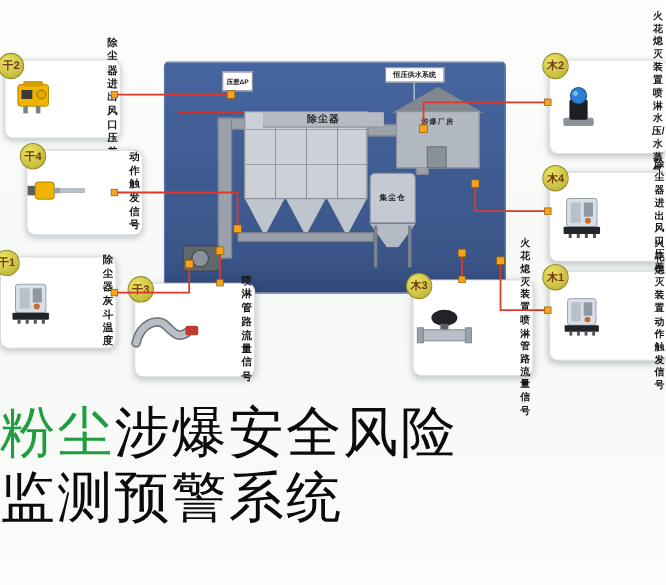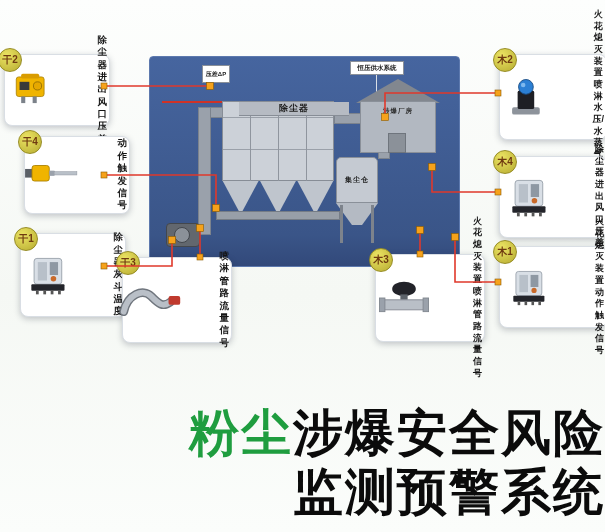--- a/index.html
+++ b/index.html
@@ -57,22 +57,22 @@
     display:flex;align-items:center;justify-content:center;z-index:6;
   }
   .device{flex:1;width:100%;display:flex;align-items:center;justify-content:center;min-height:0;}
   .device svg{display:block;}
   .label{font-size:9.5px;font-weight:700;color:#151515;text-align:center;line-height:1.3;padding-bottom:1px;padding-left:32px;}
   .label.two{font-size:9px;}
   
   .overlay{position:absolute;left:0;top:0;width:605px;height:532px;z-index:8;pointer-events:none;}
   
   .title{
-    position:absolute;left:0;right:0;top:364px;text-align:right;
-    font-size:50px;font-weight:700;letter-spacing:2px;color:#0b0b0b;line-height:59px;z-index:2;margin-top:40px;
+    position:absolute;left:0;right:0;top:364px;text-align:left;
+    font-size:50px;font-weight:400;letter-spacing:2px;color:#0b0b0b;line-height:59px;z-index:2;
   }
   .title .hl{color:#1f9d3f;}
 </style>
 </head>
 <body>
 
 <div class="stage">
 
   <div class="panel">
     <div class="smallbox" style="left:200px;top:4px;width:54px;height:14px;">恒压供水系统</div>
@@ -136,21 +136,21 @@
       <svg width="70" height="38" viewBox="0 0 76 44">
         <rect x="8" y="15" width="8" height="10" fill="#5a5f66"></rect>
         <rect x="16" y="11" width="20" height="18" rx="3" fill="#f0b400" stroke="#a97f00"></rect>
         <rect x="36" y="17" width="6" height="6" fill="#9aa1ab"></rect>
         <rect x="42" y="18" width="26" height="4" fill="#b9c0c8" stroke="#8a9099" stroke-width="0.5"></rect>
       </svg>
     </div>
     <div class="label">动作触发信号</div>
   </div>
 
-  <div class="callout" style="left:20px;top:233px;width:100px;height:76px;">
+  <div class="callout" style="left:0;top:233px;width:100px;height:76px;">
     <span class="badge">干1</span>
     <div class="device">
       <svg width="70" height="44" viewBox="0 0 76 44">
         <rect x="24" y="4" width="30" height="28" rx="3" fill="#d9dfe6" stroke="#99a1ab"></rect>
         <rect x="28" y="8" width="10" height="20" fill="#b8c0c9"></rect>
         <rect x="41" y="8" width="9" height="14" fill="#8e98a3"></rect>
         <circle cx="45" cy="26" r="3" fill="#c96a2a"></circle>
         <rect x="21" y="32" width="36" height="7" rx="1" fill="#23242a"></rect>
         <rect x="26" y="39" width="3" height="4" fill="#555"></rect>
           <rect x="34" y="39" width="3" height="4" fill="#555"></rect>

